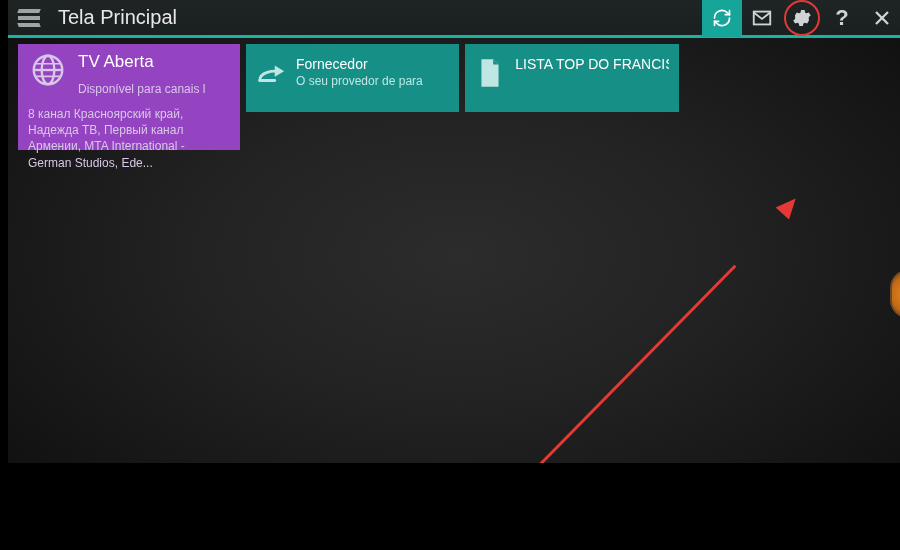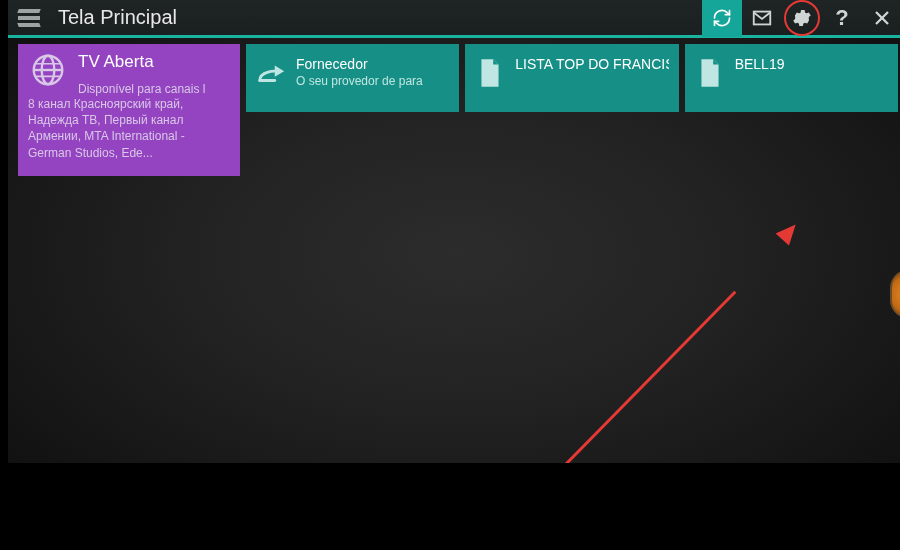--- a/index.html
+++ b/index.html
@@ -19,28 +19,28 @@
   .menu-icon span:nth-child(1){ transform: skewX(-20deg); }
   .menu-icon span:nth-child(3){ transform: skewX(20deg); }
   .title { color:#e8e8e8; font-size:20px; margin-left:14px; font-weight:400; }
   .spacer { flex:1; }
   .tbtn { width:40px; height:38px; display:flex; align-items:center; justify-content:center; color:#cfd4d4; cursor:pointer; position:relative; }
   .tbtn.accent { background:#16a699; }
   .tbtn.accent svg path, .tbtn.accent svg polyline { stroke:#fff; }
   .gear-circle { position:absolute; width:36px; height:36px; border:2px solid #e53935; border-radius:50%; left:2px; top:1px; pointer-events:none; }
   .content { padding:6px 10px; display:flex; gap:6px; }
   .big-tile {
-    width:222px; height:132px; background:#9444c0; color:#e6d6f2; padding:6px 10px 8px 10px;
+    width:222px; height:106px; background:#9444c0; color:#e6d6f2; padding:6px 10px 8px 10px;
     display:flex; flex-direction:column; cursor:pointer;
   }
   .big-tile .hdr { display:flex; gap:10px; align-items:flex-start; }
   .globe-wrap { width:40px; height:40px; border-radius:50%; display:flex; align-items:center; justify-content:center; }
   .big-title { font-size:17px; color:#fff; margin-top:2px; }
   .big-sub { font-size:12px; color:#d9c7e8; margin-top:10px; white-space:nowrap; overflow:hidden; }
-  .big-desc { font-size:12px; color:#d9c7e8; margin-top:0; line-height:1.35; }
+  .big-desc { font-size:12px; color:#d9c7e8; margin-top:10px; line-height:1.35; }
   .right-grid { flex:1; display:grid; grid-template-columns: repeat(3, 1fr); grid-auto-rows:68px; gap:6px; }
   .tile { background:#168f86; color:#e8f6f4; display:flex; align-items:flex-start; gap:10px; padding:8px 10px; cursor:pointer; overflow:hidden; }
   .tile .ico { width:30px; height:34px; flex:0 0 30px; display:flex; align-items:center; justify-content:center; margin-top:4px; }
   .tile .txt { display:flex; flex-direction:column; overflow:hidden; }
   .tile .t1 { font-size:14px; color:#fff; margin-top:4px; white-space:nowrap; overflow:hidden; }
   .tile .t2 { font-size:12px; color:#bfe6e2; margin-top:2px; white-space:nowrap; overflow:hidden; }
   .side-tab {
     position:absolute; right:0; top:270px; width:18px; height:48px;
     background: radial-gradient(circle at 100% 50%, #e88a2a 0%, #c26a12 60%, #3a2a1a 100%);
     border-top-left-radius:48px; border-bottom-left-radius:48px;
@@ -150,31 +150,20 @@
               <path d="M15 2v5h5" fill="#168f86"></path>
             </svg>
         </div>
         <div class="txt">
           <div class="t1">LISTA TOP DO FRANCIS</div>
         </div>
       </div>
 
 
 
-      <div class="tile">
-        <div class="ico">
-          <svg width="26" height="32" viewBox="0 0 24 30" fill="#bfe6e2">
-              <path d="M4 2h11l5 5v21H4z"></path>
-              <path d="M15 2v5h5" fill="#168f86"></path>
-            </svg>
-        </div>
-        <div class="txt">
-          <div class="t1">BELL19</div>
-        </div>
-      </div>
 
     </div>
   </div>
 
   <div class="side-tab"></div>
 
   <div class="arrow">
     <div class="arrow-body"></div>
     <div class="arrow-head"></div>
   </div>

